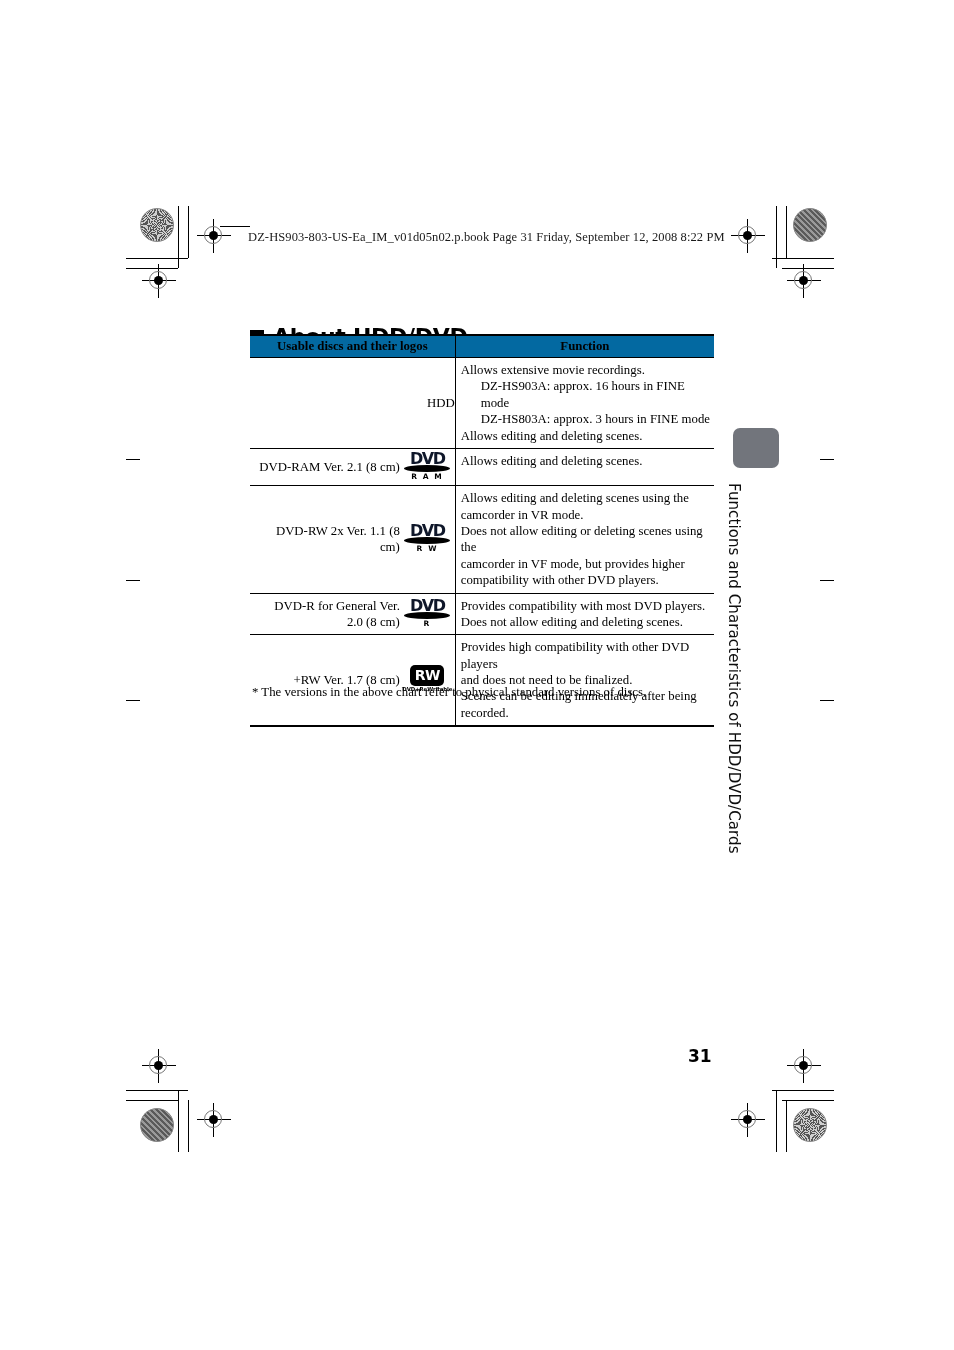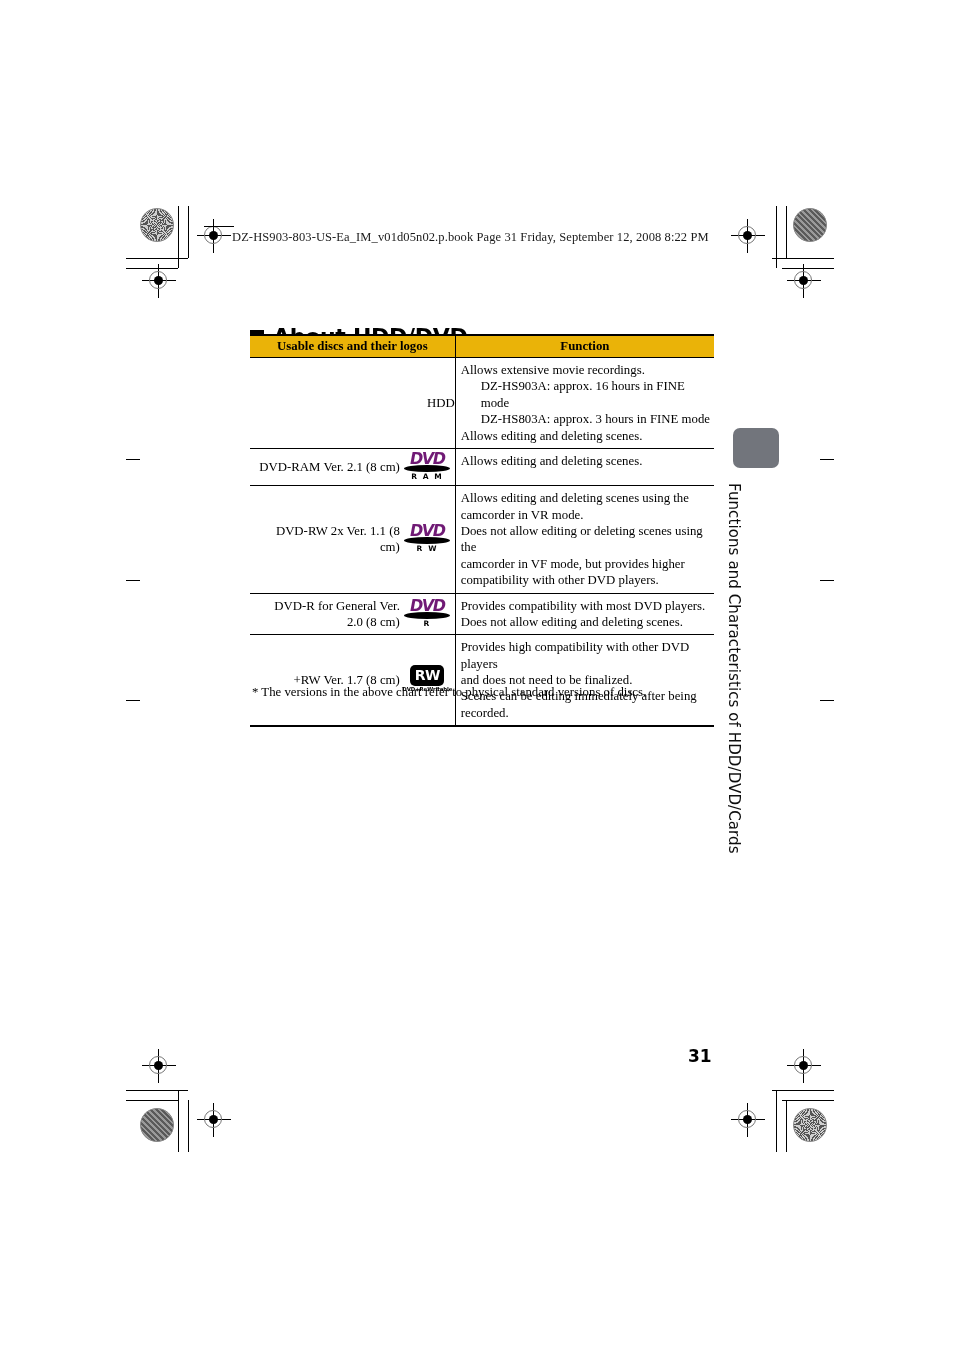--- a/index.html
+++ b/index.html
@@ -66,21 +66,21 @@
       #777;
   }
 
   .cropline { position: absolute; background: #000; }
   .cropline.h { height: 1px; }
   .cropline.v { width: 1px; }
 
   
   .page-header {
     position: absolute;
-    left: 232px;
+    left: 248px;
     top: 230px;
     font-size: 12.5px;
     letter-spacing: 0.1px;
     white-space: nowrap;
     color: #1a1a1a;
   }
   .page-header .underline-rule {
     position: absolute;
     left: -28px;
     top: -4px;
@@ -122,21 +122,21 @@
     font-size: 12.8px;
     line-height: 1.28;
   }
   .disc-table th,
   .disc-table td {
     border: 0;
     padding: 0;
     vertical-align: middle;
   }
   .disc-table thead th {
-    background: #eab308;
+    background: #0369a1;
     font-weight: bold;
     text-align: center;
     height: 21px;
     border-top: 2px solid #000;
     border-bottom: 1px solid #000;
     font-size: 12.8px;
   }
   .disc-table thead th.col-disc { width: 202px; border-right: 1px solid #000; }
   .disc-table thead th.col-func { width: 262px; }
 
@@ -170,24 +170,23 @@
   .logo-dvd {
     display: inline-block;
     width: 48px;
     text-align: center;
     line-height: 1;
   }
   .logo-dvd .dvd-word {
     display: block;
     font-family: "DejaVu Sans", sans-serif;
     font-weight: bold;
-    font-style: italic;
     font-size: 16px;
     letter-spacing: -1.5px;
-    color: #701a75;
+    color: #0f172a;
     line-height: 1;
   }
   .logo-dvd .dvd-disc {
     display: block;
     width: 46px;
     height: 7px;
     margin: -2px auto 0;
     background: #000;
     border-radius: 50%;
   }

